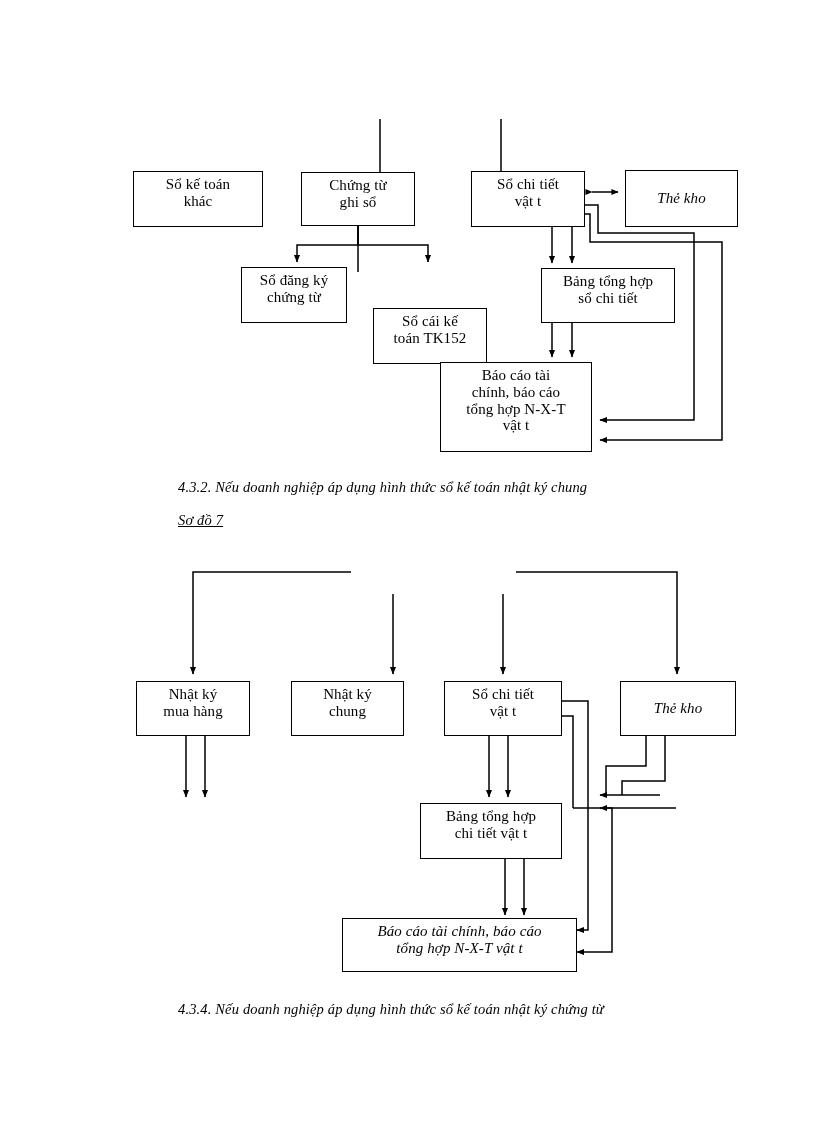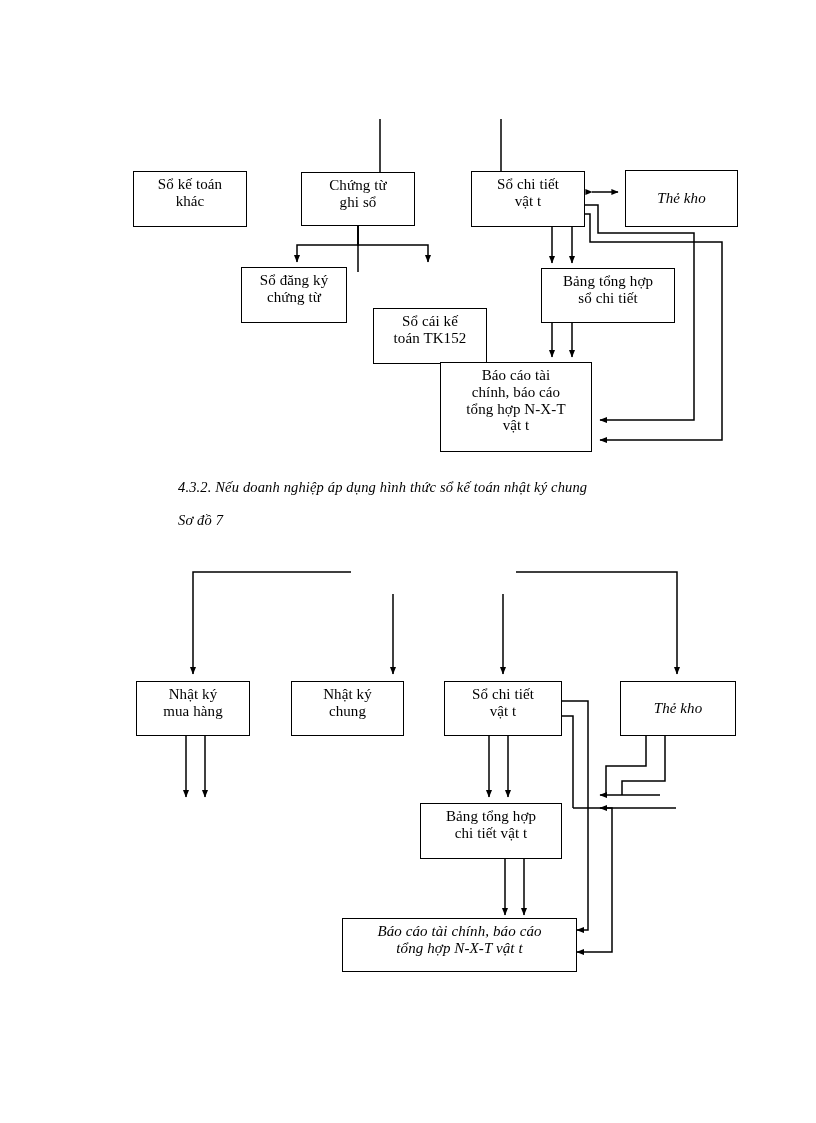--- a/index.html
+++ b/index.html
@@ -36,21 +36,21 @@
   .node span{display:block;width:100%;}
 
   
   .caption{
     position:absolute;
     font-style:italic;
     font-size:14.5px;
     white-space:nowrap;
     letter-spacing:.15px;
   }
-  .caption.underline{}
+  .caption.underline{text-decoration:underline;}
 </style>
 </head>
 <body>
 
 <div class="page">
 
   <div class="diagram">
     <svg width="816" height="1123" viewBox="0 0 816 1123">
       <defs>
         <marker id="ah" markerWidth="9" markerHeight="9" refX="7.4" refY="3.2" orient="auto" markerUnits="userSpaceOnUse">
@@ -79,21 +79,21 @@
         <path d="M572,323 L572,357" marker-end="url(#ah)"></path>
 
         <path d="M592,192 L618,192" marker-start="url(#ahs)" marker-end="url(#ahs)"></path>
 
         <path d="M584,205 L598,205 L598,233 L694,233 L694,420 L600,420" marker-end="url(#ah)"></path>
         <path d="M584,214 L590,214 L590,242 L722,242 L722,440 L600,440" marker-end="url(#ah)"></path>
       </g>
     </svg>
   </div>
 
-  <div class="node" style="left:133px;top:171px;width:114px;height:56px;">
+  <div class="node" style="left:133px;top:171px;width:130px;height:56px;">
     <span>Sổ kế toán<br>khác</span>
   </div>
 
   <div class="node" style="left:301px;top:172px;width:114px;height:54px;">
     <span>Chứng từ<br>ghi sổ</span>
   </div>
 
   <div class="node" style="left:471px;top:171px;width:114px;height:56px;">
     <span>Sổ chi tiết<br>vật t</span>
   </div>
@@ -173,14 +173,15 @@
 
 
   <div class="node" style="left:420px;top:803px;width:142px;height:56px;">
     <span>Bảng tổng hợp<br>chi tiết vật t</span>
   </div>
 
   <div class="node" style="left:342px;top:918px;width:235px;height:54px;font-style:italic;">
     <span>Báo cáo tài chính, báo cáo<br>tổng hợp N-X-T vật t</span>
   </div>
 
+  <div class="caption" style="left:178px;top:1001px;">4.3.4. Nếu doanh nghiệp áp dụng hình thức sổ kế toán nhật ký chứng từ</div>
 
 </div>
 
 </body></html>

